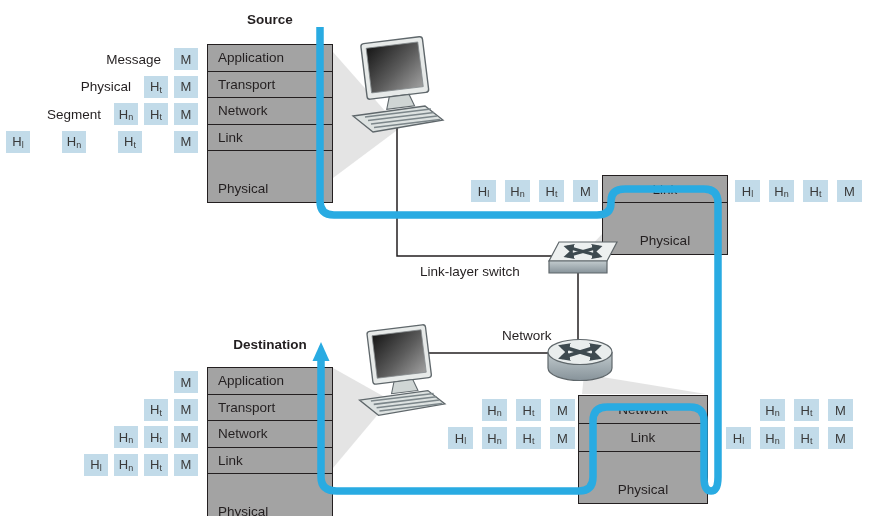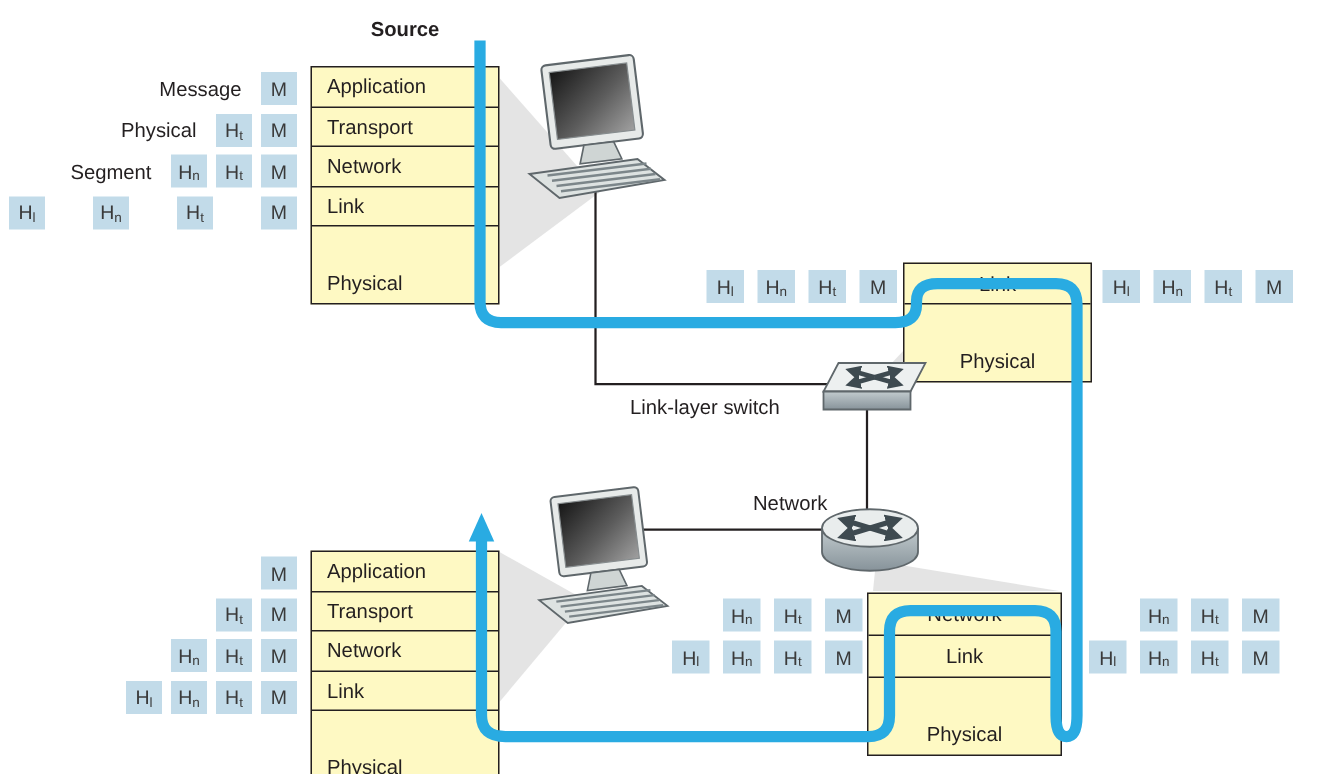--- a/index.html
+++ b/index.html
@@ -4,21 +4,21 @@
 <style>
   html,body{margin:0;padding:0;background:#ffffff;}
   .canvas{
     position:relative;width:895px;height:516px;background:#ffffff;overflow:hidden;
     font-family:"Liberation Sans", sans-serif;color:#231f20;
   }
   svg.layer{position:absolute;left:0;top:0;pointer-events:none;}
   #art-under{z-index:0;}
   #art-over{z-index:4;}
 
-  .stack{position:absolute;background:#fef9c3;border:1.6px solid #231f20;box-sizing:border-box;z-index:2;}
+  .stack{position:absolute;background:#a3a3a3;border:1.6px solid #231f20;box-sizing:border-box;z-index:2;}
   .stack-row{border-bottom:1.6px solid #231f20;box-sizing:border-box;display:flex;align-items:center;font-size:13.5px;}
   .stack-row:last-child{border-bottom:none;margin-top:24px;}
   .stack.left-align .stack-row{padding-left:10px;}
   .stack.center .stack-row{justify-content:center;}
 
   #source-label{left:207px;top:12px;width:126px;text-align:center;font-weight:700;}
   #source-stack{left:207px;top:44px;width:126px;}
   #source-stack .stack-row{height:26.5px;}
   #destination-label{left:207px;top:337px;width:126px;text-align:center;font-weight:700;}
   #destination-stack{left:207px;top:367px;width:126px;}
@@ -164,20 +164,21 @@
       <span class="pdu-box">H<sub>t</sub></span>
       <span class="pdu-box">M</span>
     </div>
   <div class="pdu-row sp" id="rt-right-1">
       <span class="pdu-box">H<sub>l</sub></span>
       <span class="pdu-box">H<sub>n</sub></span>
       <span class="pdu-box">H<sub>t</sub></span>
       <span class="pdu-box">M</span>
     </div>
 
+  <div class="diagram-label" id="destination-label">Destination</div>
   <div class="stack left-align" id="destination-stack">
       <div class="stack-row">
         <span>Application</span>
       </div>
       <div class="stack-row">
         <span>Transport</span>
       </div>
       <div class="stack-row">
         <span>Network</span>
       </div>

